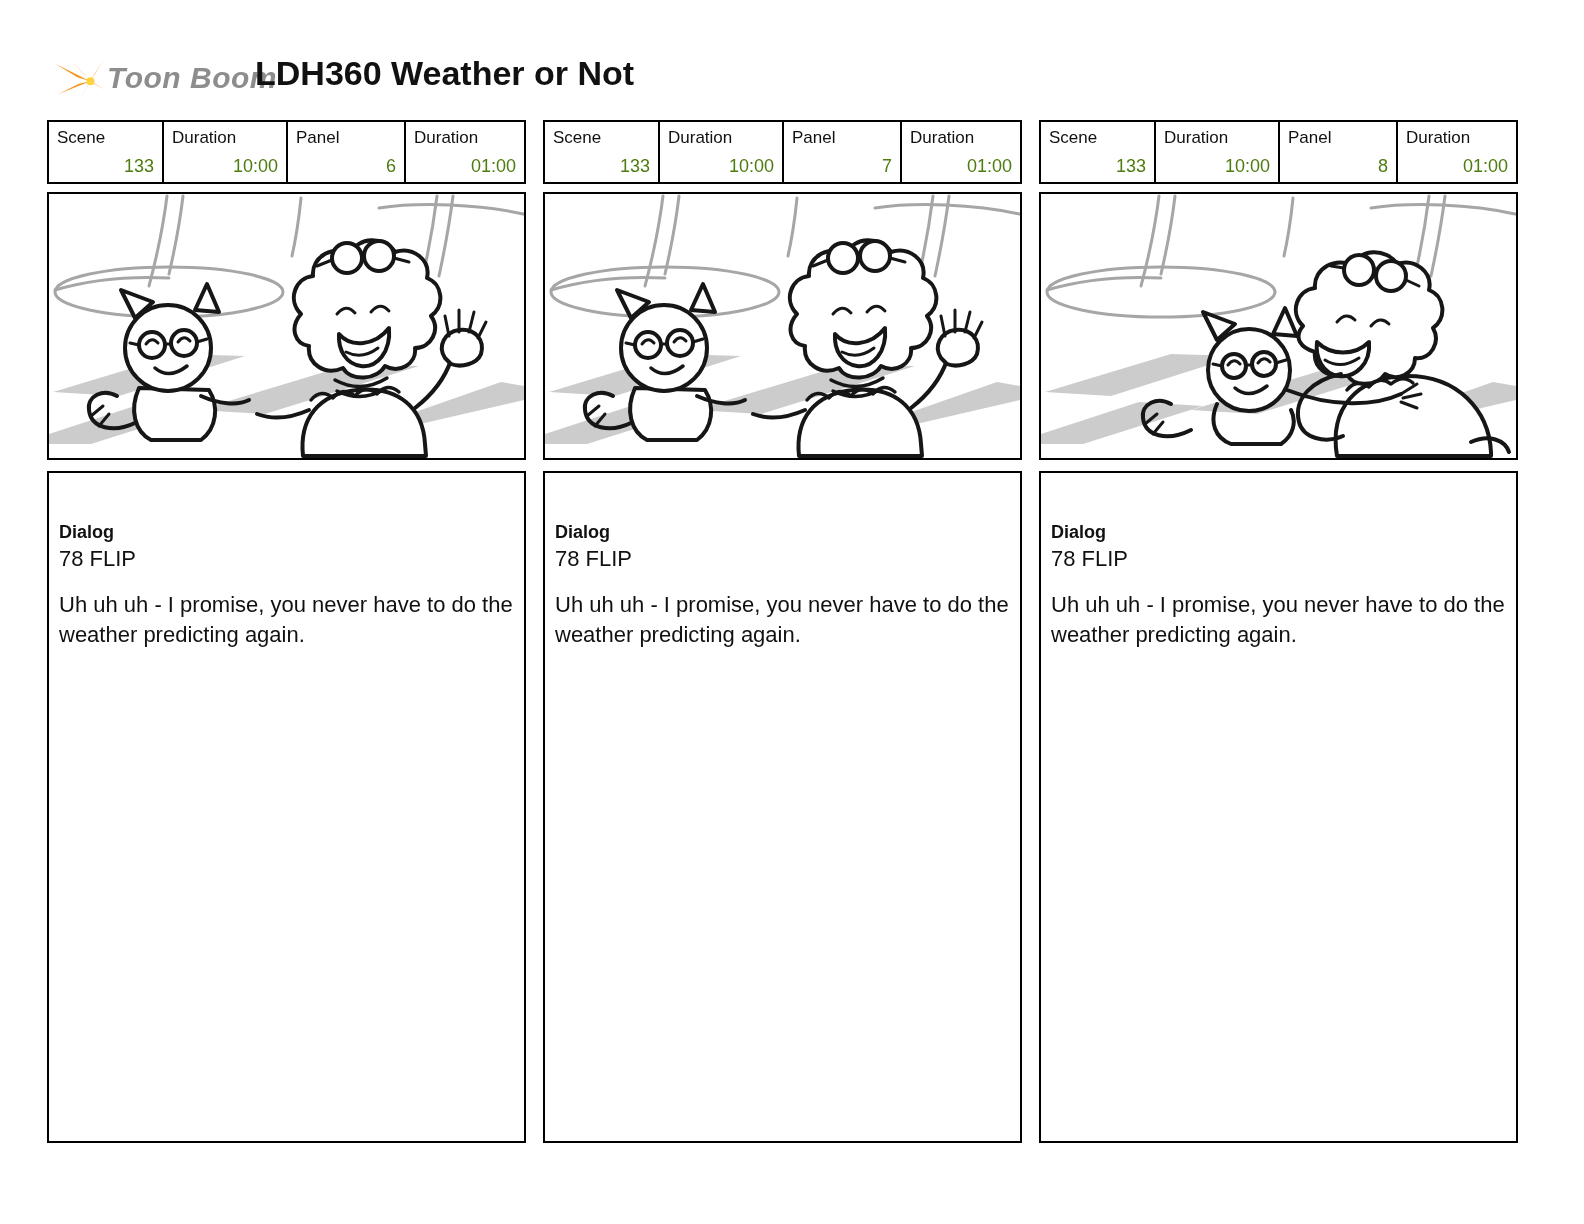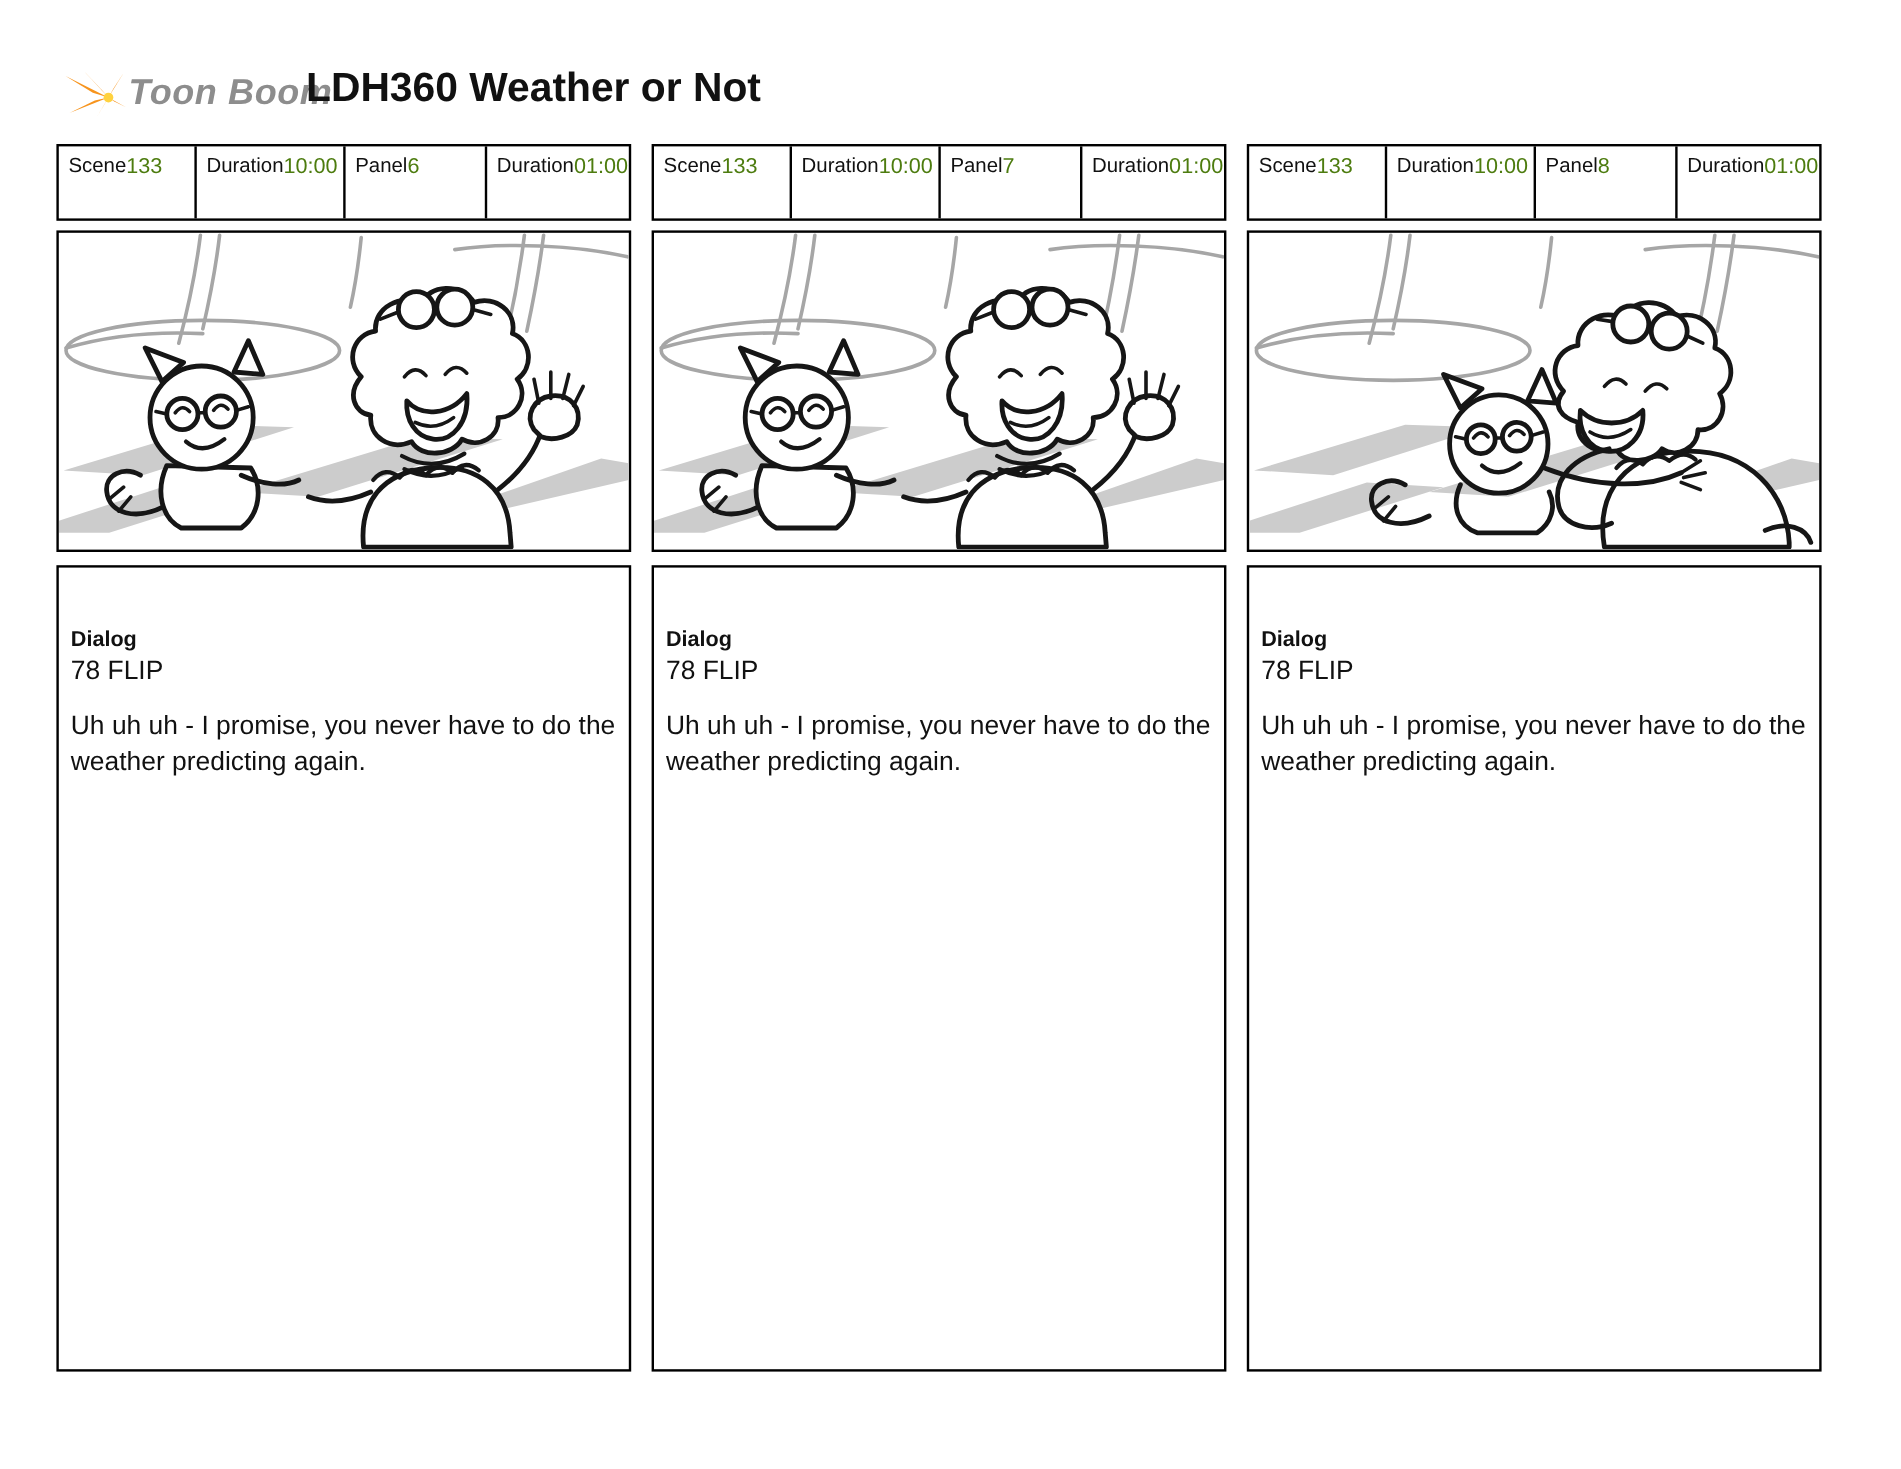--- a/index.html
+++ b/index.html
@@ -23,21 +23,21 @@
     border: 2.5px solid #000; border-radius: 3px;
     padding: 8px 15px; font-size: 25px; font-weight: 700; background:#fff;
   }
 
   
   .columns { position: absolute; left: 47px; top: 120px; width: 1471px; display: flex; gap: 17px; }
   .column { width: 479px; }
 
   
   .meta { display: grid; grid-template-columns: 115px 124px 118px 1fr; border: 2px solid #000; height: 64px; background:#fff; }
-  .meta-cell { border-right: 2px solid #000; padding: 6px 8px 5px 8px; display: flex; flex-direction: row; overflow: hidden; }
+  .meta-cell { border-right: 2px solid #000; padding: 6px 8px 5px 8px; display: flex; flex-direction: column; justify-content: space-between; overflow: hidden; }
   .meta-cell:last-child { border-right: none; }
   .meta-label { font-size: 17px; color:#111; }
   .meta-value { font-size: 18px; text-align: right; color:#4d7c0f; }
 
   
   .frame { margin-top: 8px; border: 2px solid #000; height: 268px; background: #fff; overflow: hidden; }
   .frame svg { display: block; width: 100%; height: 100%; }
 
   
   .dialog { margin-top: 11px; border: 2px solid #000; height: 672px; padding: 8px 10px; background:#fff; }

